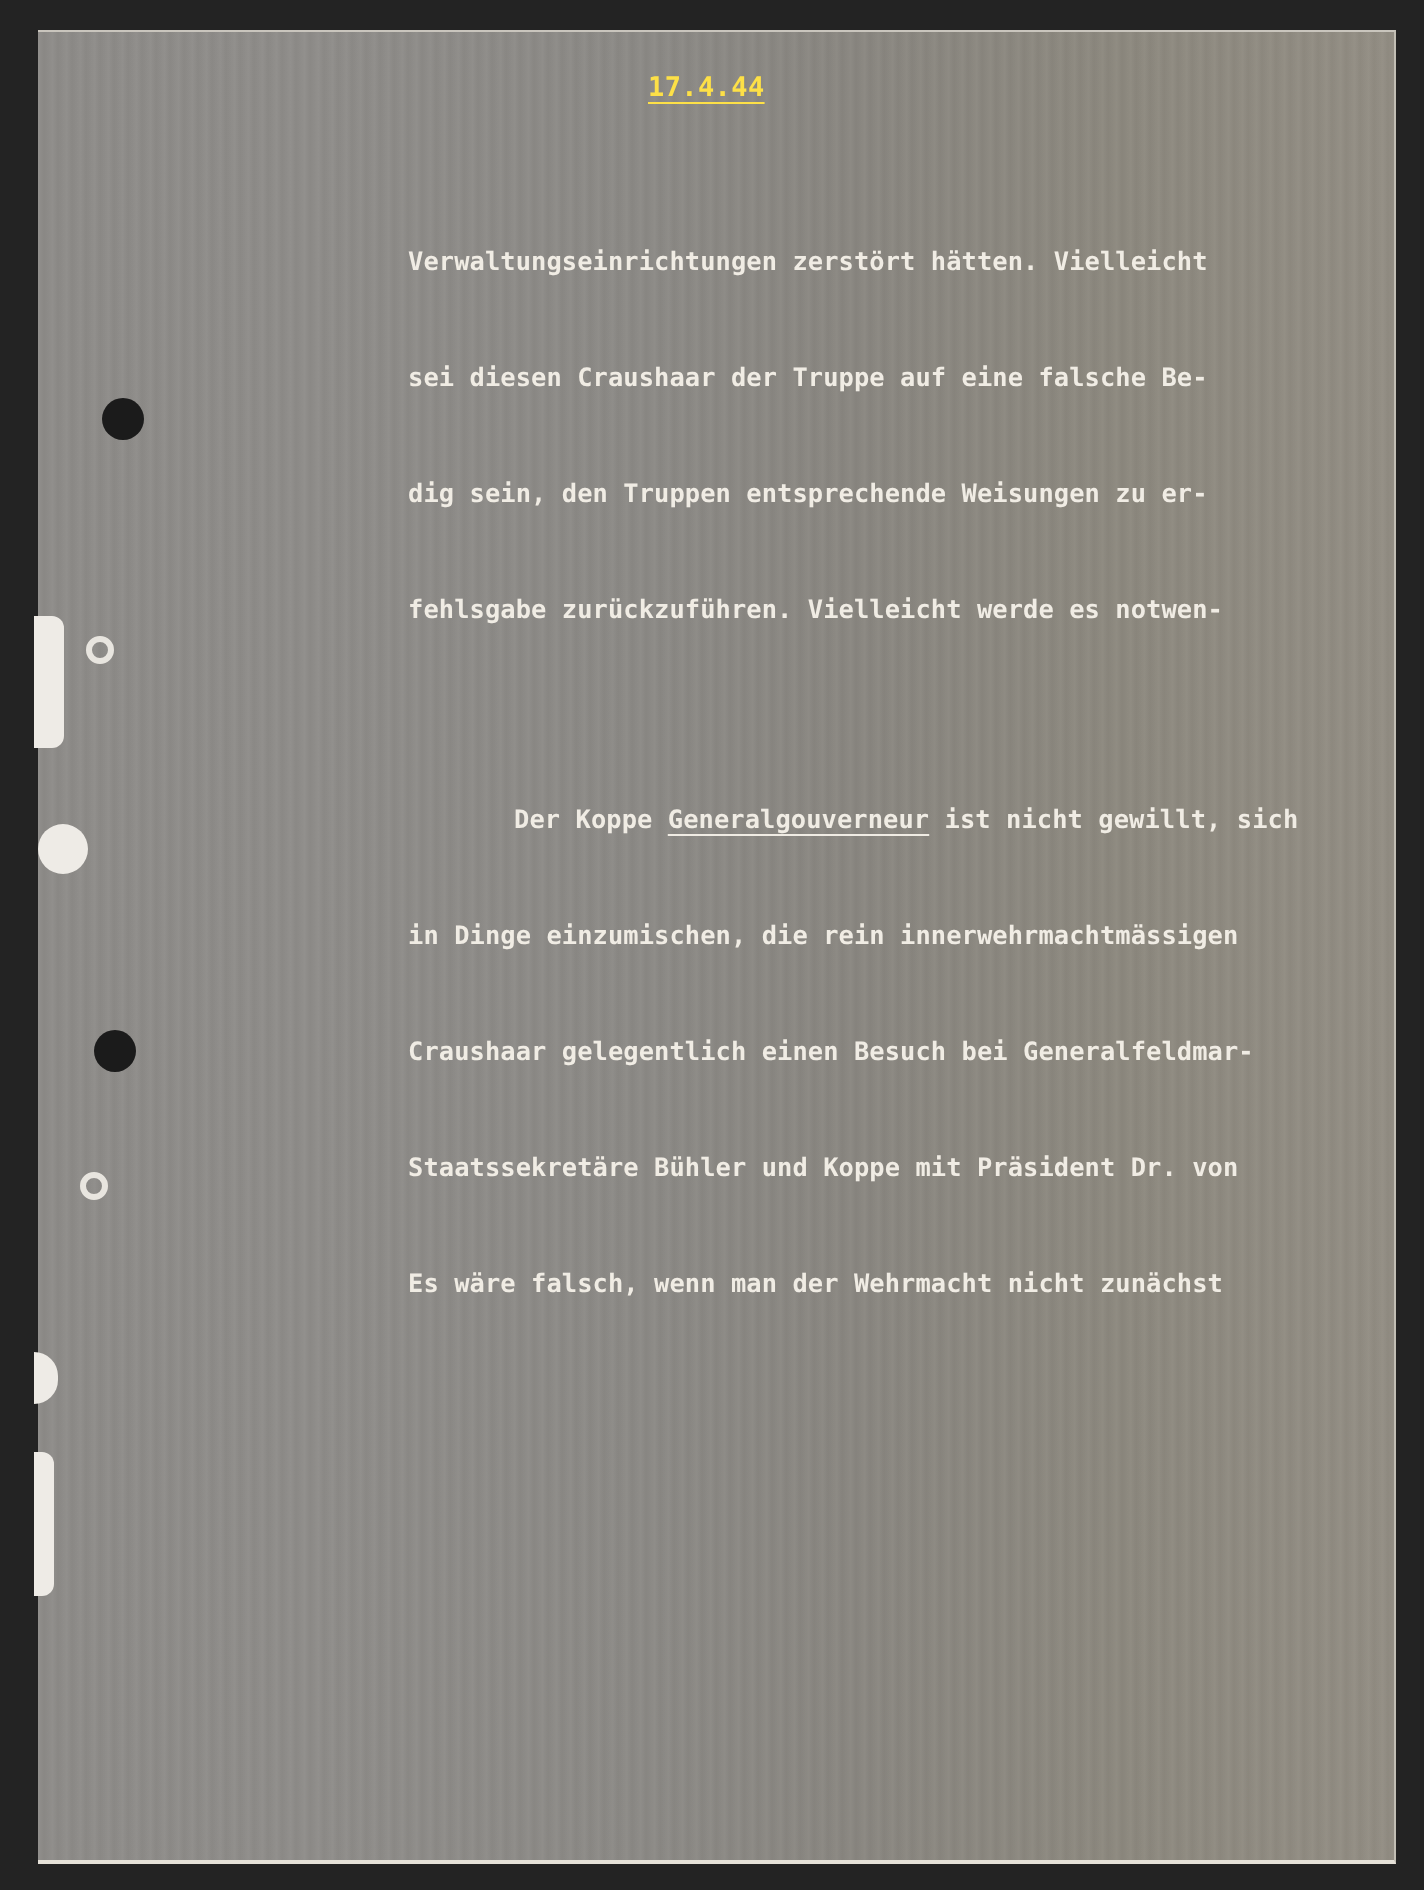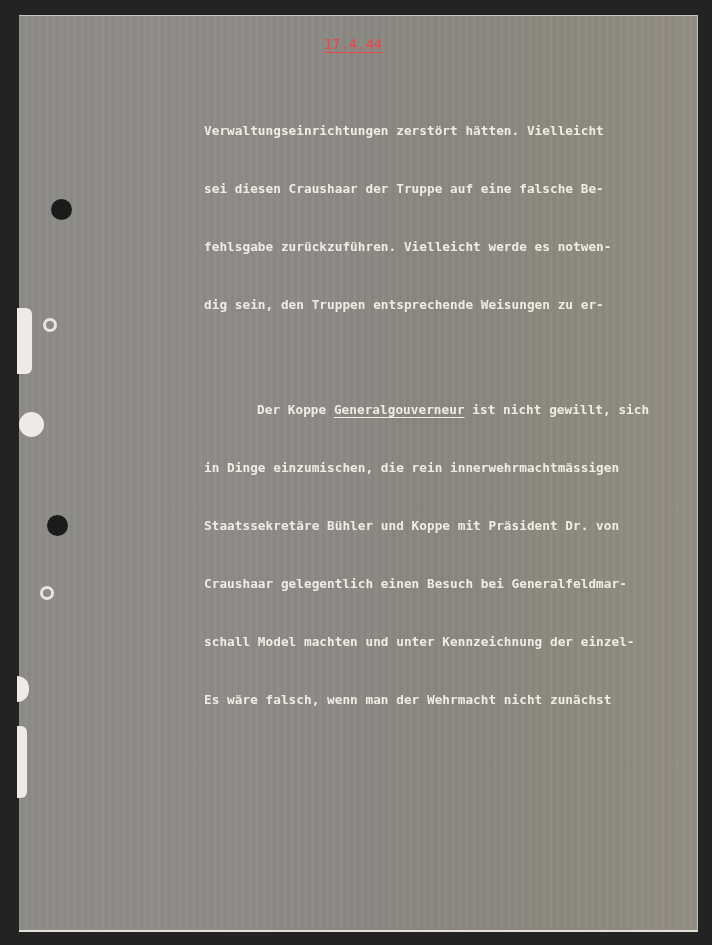--- a/index.html
+++ b/index.html
@@ -50,22 +50,22 @@
     }
     .white-blob {
       position: absolute;
       background: #eeebe6;
     }
     .date {
       position: absolute;
       left: 324px;
       top: 36px;
       font-size: 13.5px;
-      font-weight: normal;
-      color: #ef4444;
+      font-weight: bold;
+      color: #fde047;
       text-decoration: underline;
       text-underline-offset: 3px;
       letter-spacing: 0.2px;
     }
     .body-text {
       position: absolute;
       left: 204px;
       top: 82px;
       width: 500px;
       color: #f0ece4;
@@ -104,28 +104,27 @@
   <div class="white-blob" style="left:-2px; top:660px; width:12px; height:26px; border-radius:0 13px 13px 0;"></div>
   <div class="white-blob" style="left:-2px; top:710px; width:10px; height:72px; border-radius:0 6px 6px 0;"></div>
 
 </div>
 
 <div class="date">17.4.44</div>
 
 <div class="body-text">
   <span class="line">Verwaltungseinrichtungen zerstört hätten. Vielleicht</span>
   <span class="line">sei diesen Craushaar der Truppe auf eine falsche Be-</span>
+  <span class="line">dig sein, den Truppen entsprechende Weisungen zu er-</span>
   <span class="line">fehlsgabe zurückzuführen. Vielleicht werde es notwen-</span>
-  <span class="line">dig sein, den Truppen entsprechende Weisungen zu er-</span>
   <span class="gap" style="display:block;"></span>
   <span class="line indent"><span>Der Koppe </span><span class="u">Generalgouverneur</span><span> ist nicht gewillt, sich</span></span>
   <span class="line">in Dinge einzumischen, die rein innerwehrmachtmässigen</span>
+  <span class="line">Craushaar gelegentlich einen Besuch bei Generalfeldmar-</span>
   <span class="line">Staatssekretäre Bühler und Koppe mit Präsident Dr. von</span>
-  <span class="line">Craushaar gelegentlich einen Besuch bei Generalfeldmar-</span>
-  <span class="line">schall Model machten und unter Kennzeichnung der einzel-</span>
   <span class="line">Es wäre falsch, wenn man der Wehrmacht nicht zunächst</span>
   
   
   
   
   
   
   
   
   

